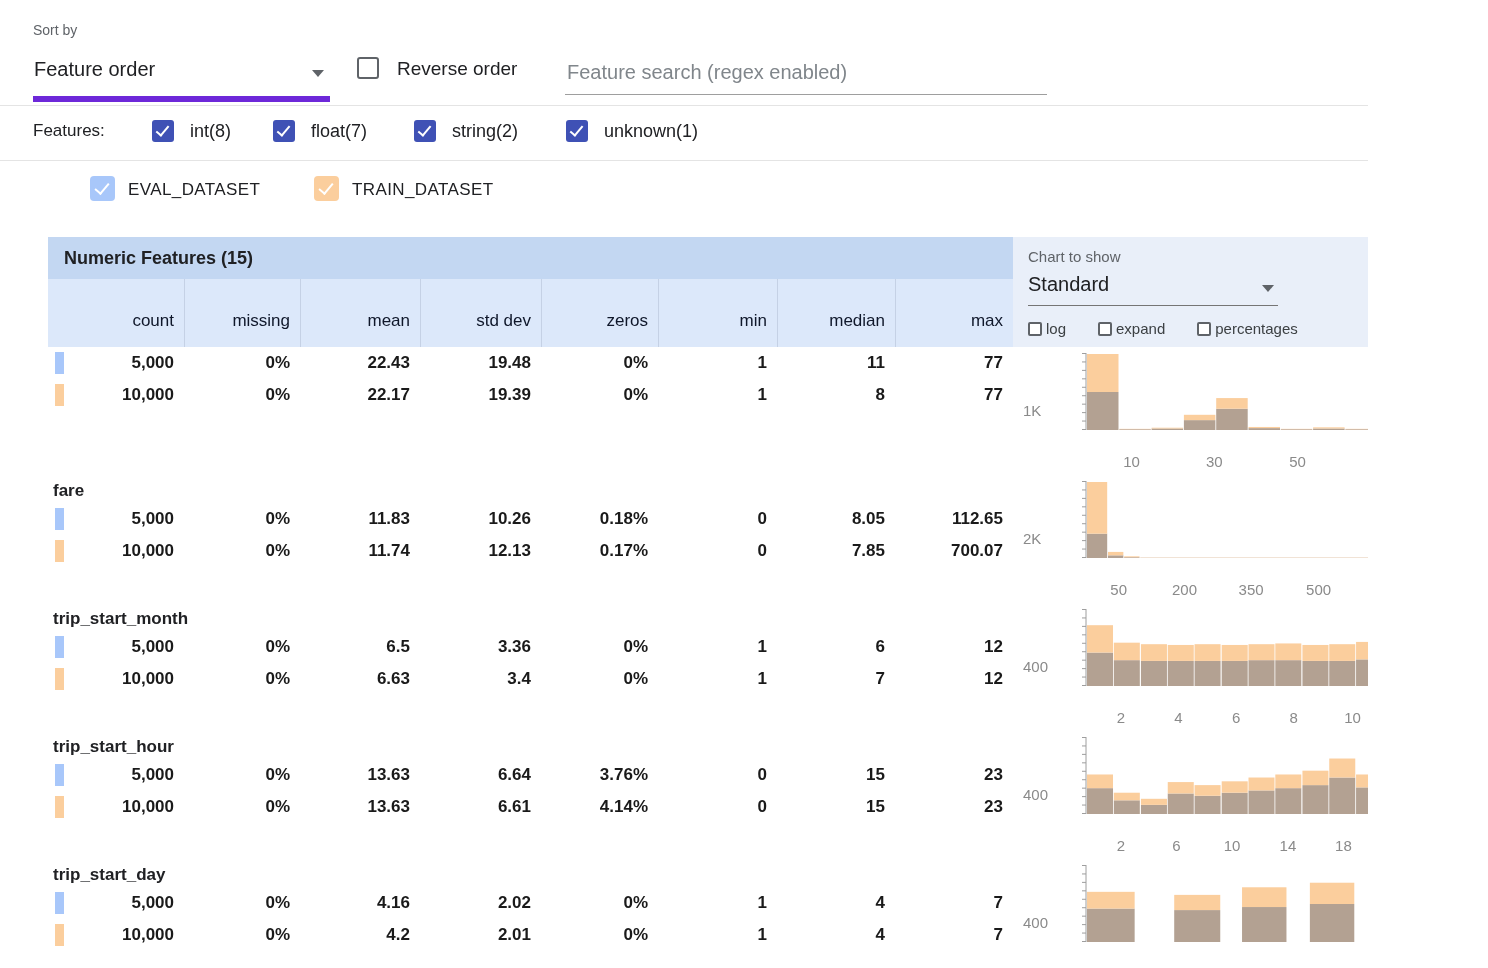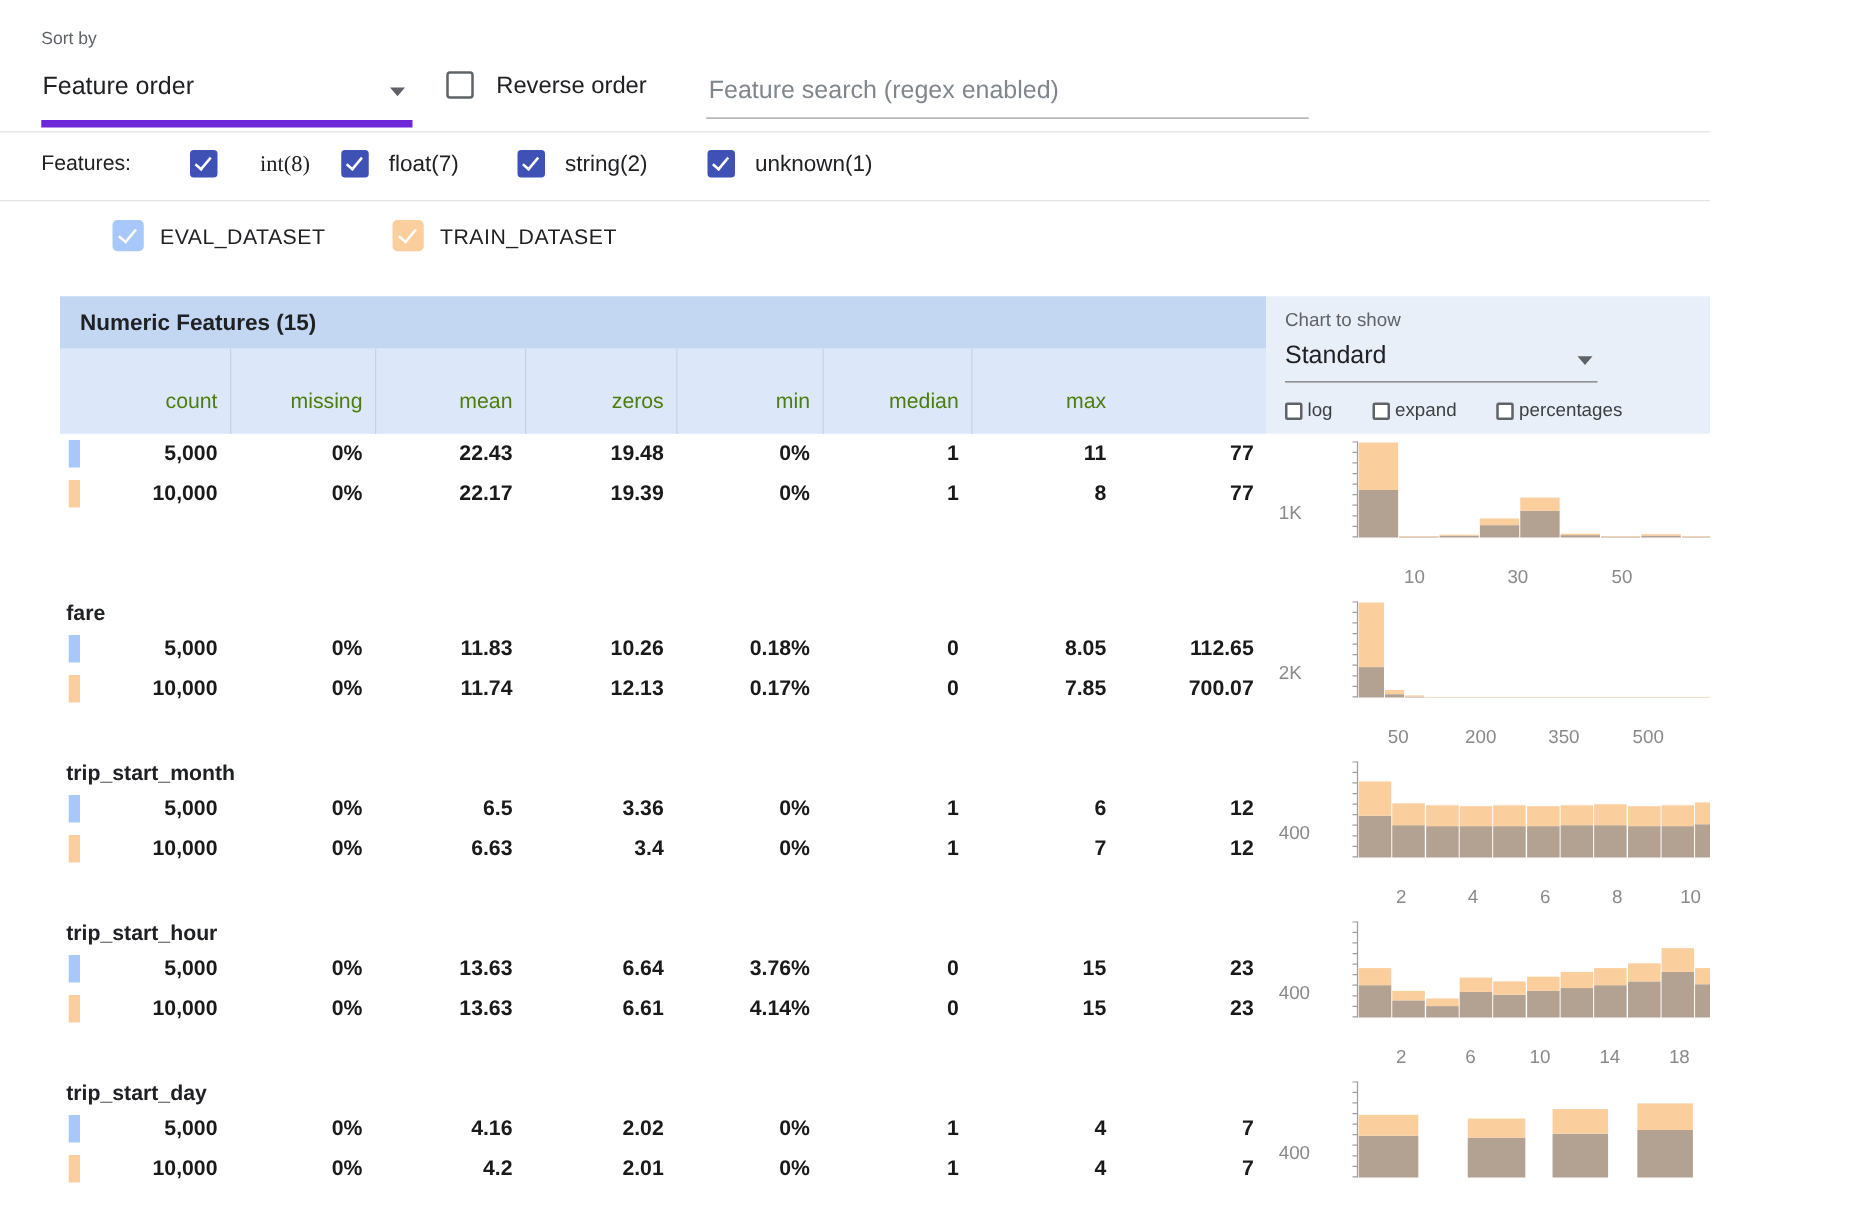--- a/index.html
+++ b/index.html
@@ -37,21 +37,21 @@
   .chart-panel{position:absolute;left:965px;top:0;width:475px;height:110px;background:#e9eff9;}
   .chart-panel .cp-label{position:absolute;left:15px;top:11px;font-size:15px;color:#5f6368;}
   .cp-select{left:15px;top:34px;width:250px;height:34px;border-bottom:1px solid #757575;}
   .cp-select .val{padding:2px 0 6px 0;}
   .cp-select .caret{top:14px;right:4px;}
   .cp-toggles{position:absolute;left:15px;top:83px;display:flex;align-items:flex-start;gap:22px;}
   .cp-toggles .tgl{display:flex;align-items:center;gap:4px;margin-right:10px;cursor:pointer;}
   .cp-toggles .tgl span{font-size:15px;color:#3c4043;}
 
   .col-head{position:absolute;left:0;top:42px;width:965px;height:68px;background:#dce8fa;display:grid;grid-template-columns:136px 116px 120px 121px 117px 119px 118px 118px;}
-  .col-cell{display:flex;align-items:flex-end;justify-content:flex-end;padding:0 10px 16px 0;font-size:17px;color:#4d7c0f;box-sizing:border-box;}
+  .col-cell{display:flex;align-items:flex-end;justify-content:flex-end;padding:0 10px 16px 0;font-size:17px;color:#0f172a;box-sizing:border-box;}
   .col-cell + .col-cell{border-left:1px solid #c5d1e5;}
 
   #feature-list{position:absolute;left:0;top:110px;width:1440px;}
   .feat{position:relative;height:128px;}
   .fname{padding:6px 0 0 5px;font-weight:bold;font-size:17px;height:22px;}
   .frow{position:relative;display:grid;grid-template-columns:136px 116px 120px 121px 117px 119px 118px 118px;height:32px;width:965px;}
   .frow .cell{display:flex;align-items:center;justify-content:flex-end;padding-right:10px;font-size:17px;font-weight:600;color:#1a1a1a;}
   .swatch{position:absolute;left:7px;top:5px;width:9px;height:22px;}
 
   .fchart{position:absolute;left:975px;top:0;width:430px;height:128px;}
@@ -78,21 +78,21 @@
 
   <div class="search-wrap">
     <input type="text" placeholder="Feature search (regex enabled)" style="">
   </div>
 
   <div class="hr" style="top:105px;"></div>
 
   <div class="plain-label" style="left:33px;top:121px;font-size:17px;">Features:</div>
 
   <div class="cb cb-sm cb-accent checked" style="left: 152px; top: 120px; background: rgb(63, 81, 181);"></div>
-  <div class="opt-label" style="left:208px;top:121px;font-family:Liberation Serif, serif;">int(8)</div>
+  <div class="opt-label" style="left:190px;top:121px;">int(8)</div>
 
   <div class="cb cb-sm cb-accent checked" style="left: 273px; top: 120px; background: rgb(63, 81, 181);"></div>
   <div class="opt-label" style="left:311px;top:121px;">float(7)</div>
 
   <div class="cb cb-sm cb-accent checked" style="left: 414px; top: 120px; background: rgb(63, 81, 181);"></div>
   <div class="opt-label" style="left:452px;top:121px;">string(2)</div>
 
   <div class="cb cb-sm cb-accent checked" style="left: 566px; top: 120px; background: rgb(63, 81, 181);"></div>
   <div class="opt-label" style="left:604px;top:121px;">unknown(1)</div>
 
@@ -126,20 +126,21 @@
           <span class="cb-xs"></span>
           <span>percentages</span>
         </div>
       </div>
     </div>
 
     <div class="col-head">
       <div class="col-cell">count</div>
       <div class="col-cell">missing</div>
       <div class="col-cell">mean</div>
+      <div class="col-cell">std dev</div>
       <div class="col-cell">zeros</div>
       <div class="col-cell">min</div>
       <div class="col-cell">median</div>
       <div class="col-cell">max</div>
     </div>
 
     <div id="feature-list">
   <div class="feat">
     <div class="frow eval">
       <div class="swatch" style="background: rgb(168, 199, 250);"></div>

